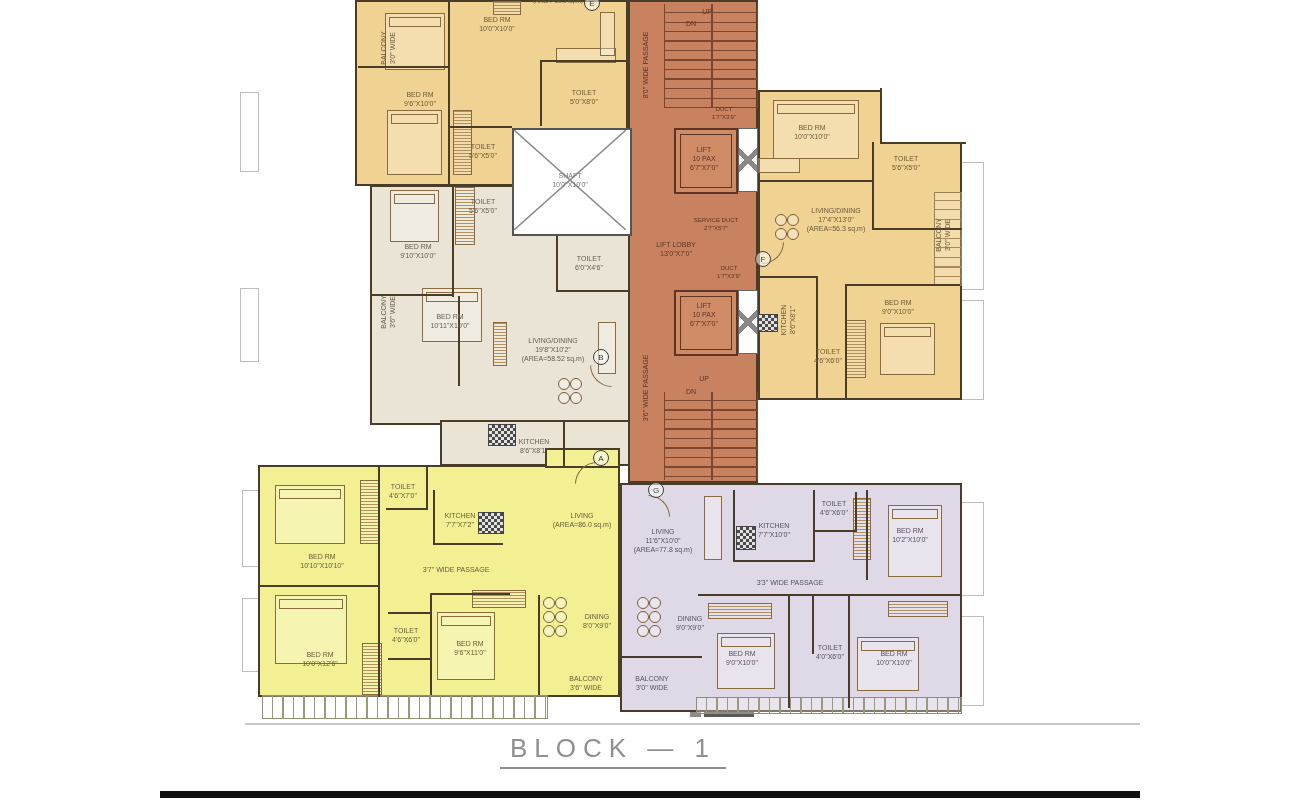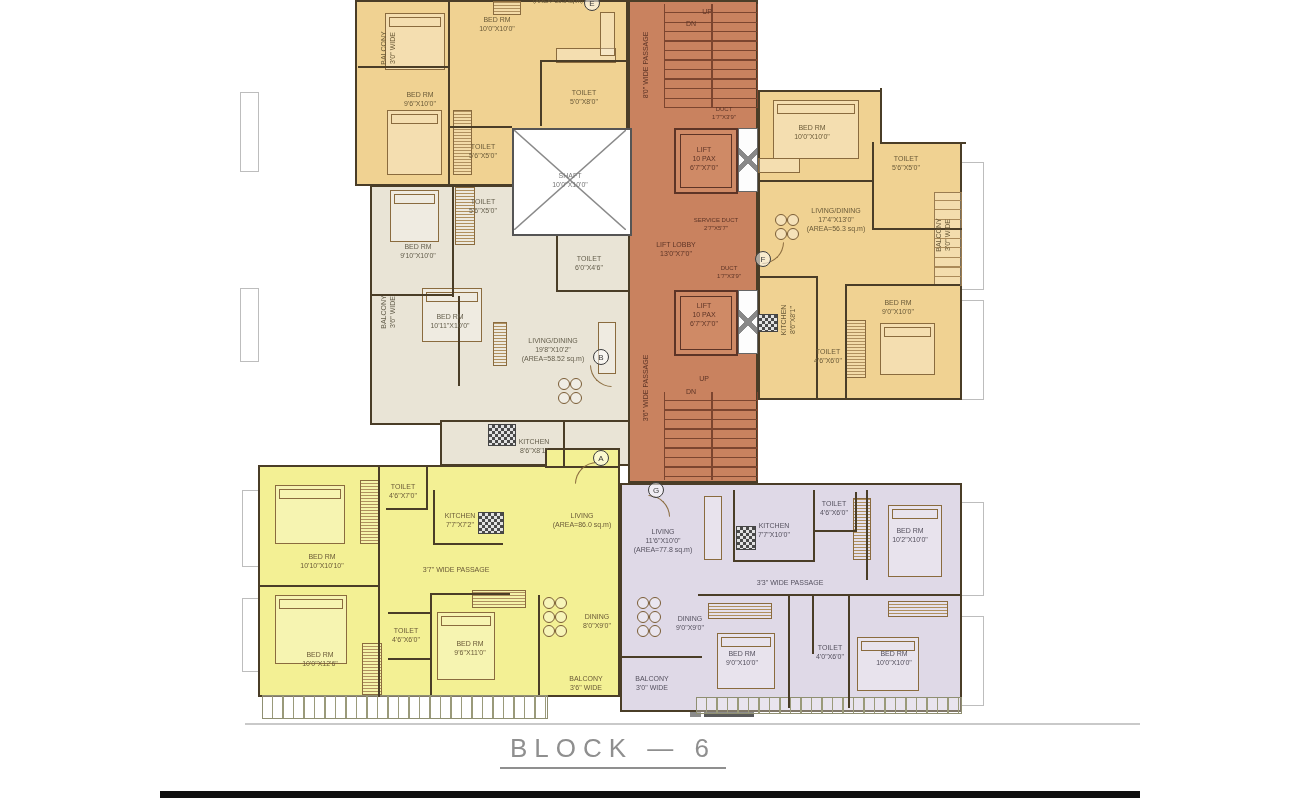--- a/index.html
+++ b/index.html
@@ -320,15 +320,15 @@
 10'0"X10'0"</div>
   <div class="lbl pl" style="left:652px;top:684px">BALCONY
 3'0" WIDE</div>
 
   <div class="mark" style="left:592px;top:3px">E</div>
   <div class="mark" style="left:601px;top:357px">B</div>
   <div class="mark" style="left:763px;top:259px">F</div>
   <div class="mark" style="left:601px;top:458px">A</div>
   <div class="mark" style="left:656px;top:490px">G</div>
 
-  <div class="title">BLOCK  —  6</div>
+  <div class="title">BLOCK  —  1</div>
   <div class="bar"></div>
 </div>
 
 </body></html>

